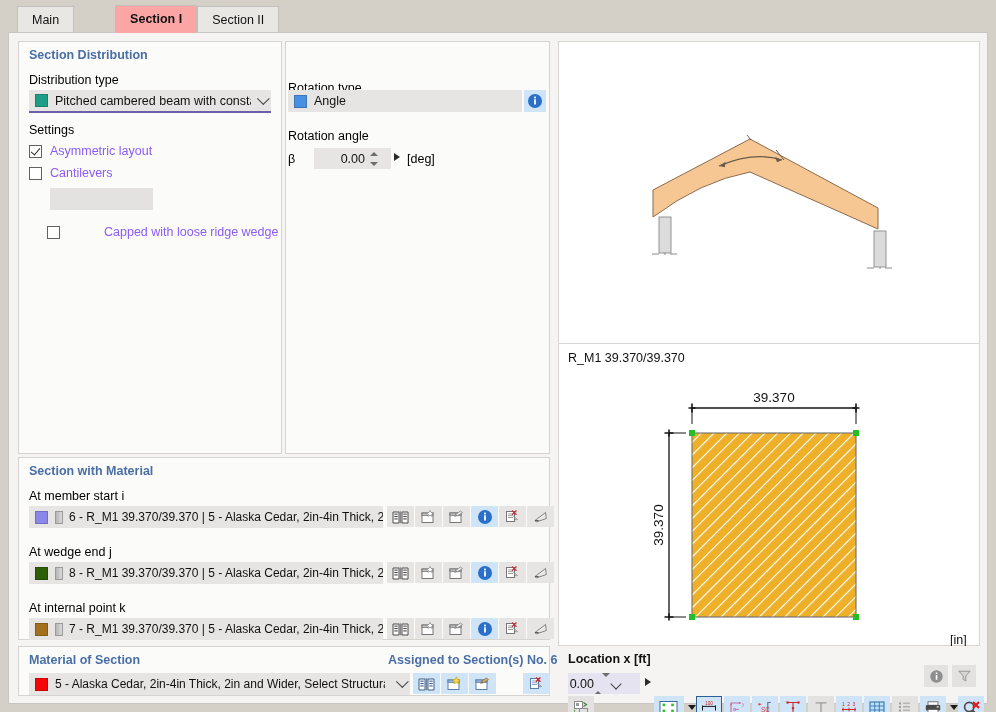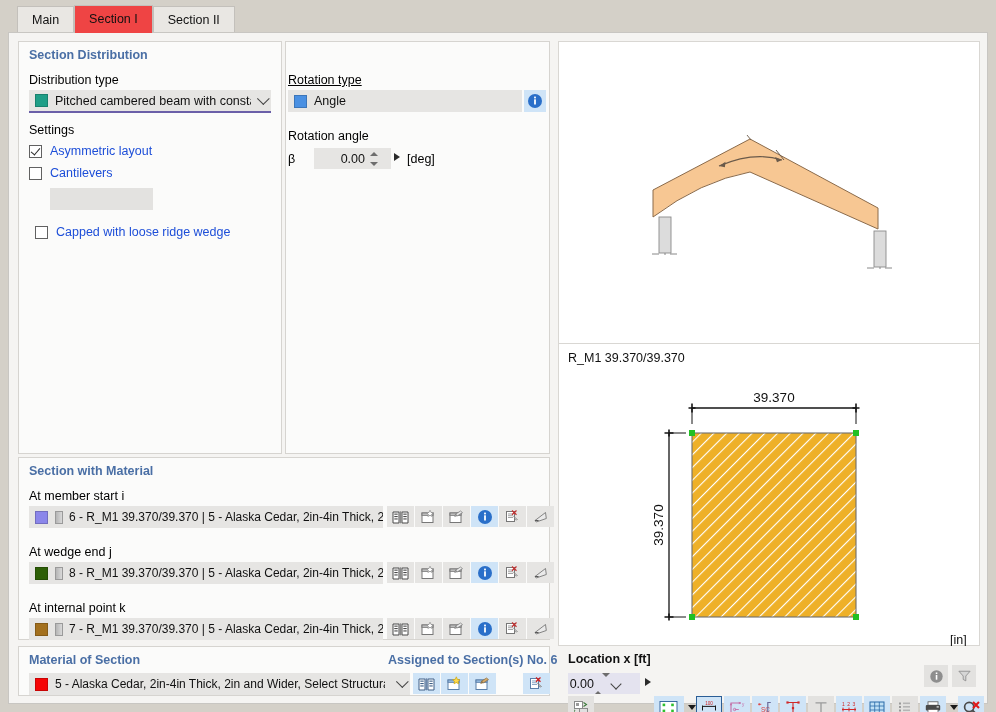--- a/index.html
+++ b/index.html
@@ -18,23 +18,24 @@
     background:#d4d0c8;
   }
   .tabs{position:absolute;left:17px;top:7px;display:flex;align-items:flex-end;height:26px;}
   .tab{
     height:26px;line-height:26px;padding:0 14px;
     background:#e9e7e3;border:1px solid #c3c0bb;border-bottom:none;
     font-size:12.5px;color:#111;cursor:default;
     margin-right:0;
   }
   .tab.active{
-    background:#ef4444;border-color:#c3c0bb;
+    background:#fca5a5;border-color:#c3c0bb;
     height:27px;line-height:27px;position:relative;z-index:3;
-    font-weight:400;
+    font-weight:700;
+    margin-left:41px;
   }
   
   #content{
     position:absolute;left:8px;top:32px;width:980px;height:672px;
     background:#f5f4f2;border:1px solid #c8c6c2;box-sizing:border-box;
   }
   
   .group{
     position:absolute;background:#fbfbfa;border:1px solid #d6d4d0;
     box-sizing:border-box;
@@ -57,21 +58,21 @@
   .combo.underline{border-bottom:2px solid #6a5fa8;background:#e6e5e3;}
   .swatch{width:13px;height:13px;flex:0 0 13px;margin-right:7px;border:1px solid rgba(0,0,0,.18);box-sizing:border-box;}
   .sw-small{width:8px;height:13px;flex:0 0 8px;margin-right:6px;background:linear-gradient(90deg,#b5b5b5,#d9d9d9);border:1px solid #9a9a9a;box-sizing:border-box;}
   .chev{
     position:absolute;right:7px;top:50%;transform:translateY(-60%);
     width:8px;height:8px;border-right:1.4px solid #444;border-bottom:1.4px solid #444;
     transform-origin:center;rotate:45deg;margin-top:-3px;
   }
   .combo-text{overflow:hidden;text-overflow:clip;white-space:nowrap;}
   
-  .cbrow{position:absolute;display:flex;align-items:center;font-size:12.5px;color:#1d4ed8;}
+  .cbrow{position:absolute;display:flex;align-items:center;font-size:12.5px;color:#8b5cf6;}
   .cbox{
     width:13px;height:13px;border:1px solid #616161;background:#fff;
     margin-right:8px;position:relative;box-sizing:border-box;flex:0 0 13px;
   }
   .cbox.checked::after{
     content:"";position:absolute;left:3px;top:0px;width:4px;height:8px;
     border-right:1.6px solid #2a2a2a;border-bottom:1.6px solid #2a2a2a;
     transform:rotate(40deg);
   }
   .greybox{position:absolute;background:#e3e2e0;}
@@ -138,28 +139,28 @@
 
   <div class="cbrow" style="left:20px;top:111px;">
     <span class="cbox checked"></span>
     <span>Asymmetric layout</span>
   </div>
   <div class="cbrow" style="left:20px;top:133px;">
     <span class="cbox"></span>
     <span>Cantilevers</span>
   </div>
   <div class="greybox" style="left:41px;top:155px;width:103px;height:22px;"></div>
-  <div class="cbrow" style="left:26px;top:192px;">
+  <div class="cbrow" style="left:38px;top:192px;gap:36px;">
     <span class="cbox"></span>
     <span>Capped with loose ridge wedge</span>
   </div>
 
   <div class="group" id="grp-memrot"></div>
   <div class="group-title" style="left:279px;top:15px;margin-top:42px;">Member Rotation</div>
-  <div class="lbl" style="left:279px;top:40px;text-decoration:underline;">Rotation type</div>
+  <div class="lbl" style="left:279px;top:48px;text-decoration:underline;">Rotation type</div>
 
   <div class="combo" style="left:279px;top:57px;width:234px;height:22px;">
     <span class="swatch" style="background:#4a90e2"></span>
     <span class="combo-text">Angle</span>
   </div>
   <div class="ibtn hl" style="left:515px;top:57px;width:22px;height:22px;">
     <svg width="16" height="16" viewBox="0 0 16 16">
       <circle cx="8" cy="8" r="7" fill="#2a6fc9"></circle>
       <rect x="7.1" y="6.3" width="1.8" height="5.2" fill="#fff"></rect>
       <rect x="7.1" y="3.6" width="1.8" height="1.8" fill="#fff"></rect>

